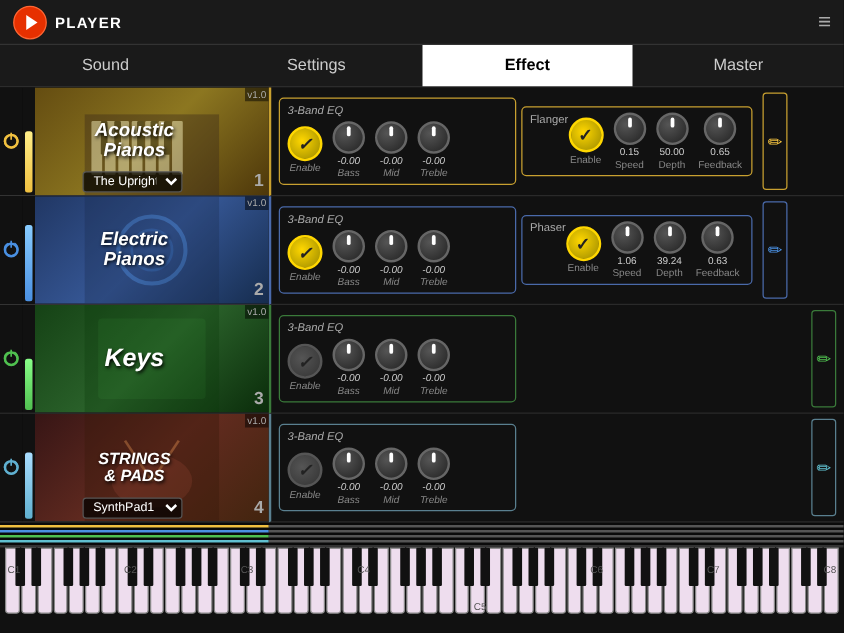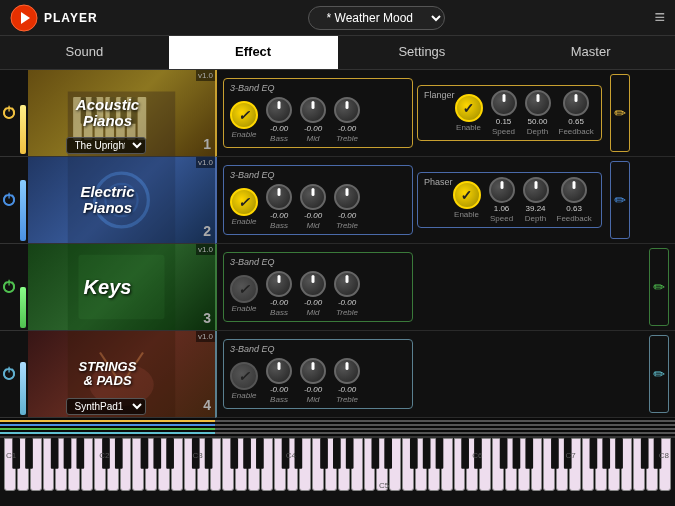--- a/index.html
+++ b/index.html
@@ -383,32 +383,27 @@
 <body>
 
 <div class="header">
   <div class="logo">
     <svg class="logo-icon" viewBox="0 0 28 28">
       <circle cx="14" cy="14" r="13" fill="#e63000" stroke="#ff6633" stroke-width="1"></circle>
       <polygon points="11,8 20,14 11,20" fill="#fff"></polygon>
     </svg>
     <span class="logo-text">PLAYER</span>
   </div>
-  <div style="flex:1; display:flex; justify-content:center;">
-    <select class="header-select">
-      <option>* Weather Mood</option>
-    </select>
-  </div>
   <span class="hamburger">≡</span>
 </div>
 
 <div class="nav-tabs">
   <div class="nav-tab">Sound</div>
+  <div class="nav-tab">Settings</div>
   <div class="nav-tab active">Effect</div>
-  <div class="nav-tab">Settings</div>
   <div class="nav-tab">Master</div>
 </div>
 
 <div class="main">
 
   <div class="sounds-panel">
 
     <div class="sound-slot slot-1">
       <div class="sound-slot-inner">
         <div class="power-btn">

